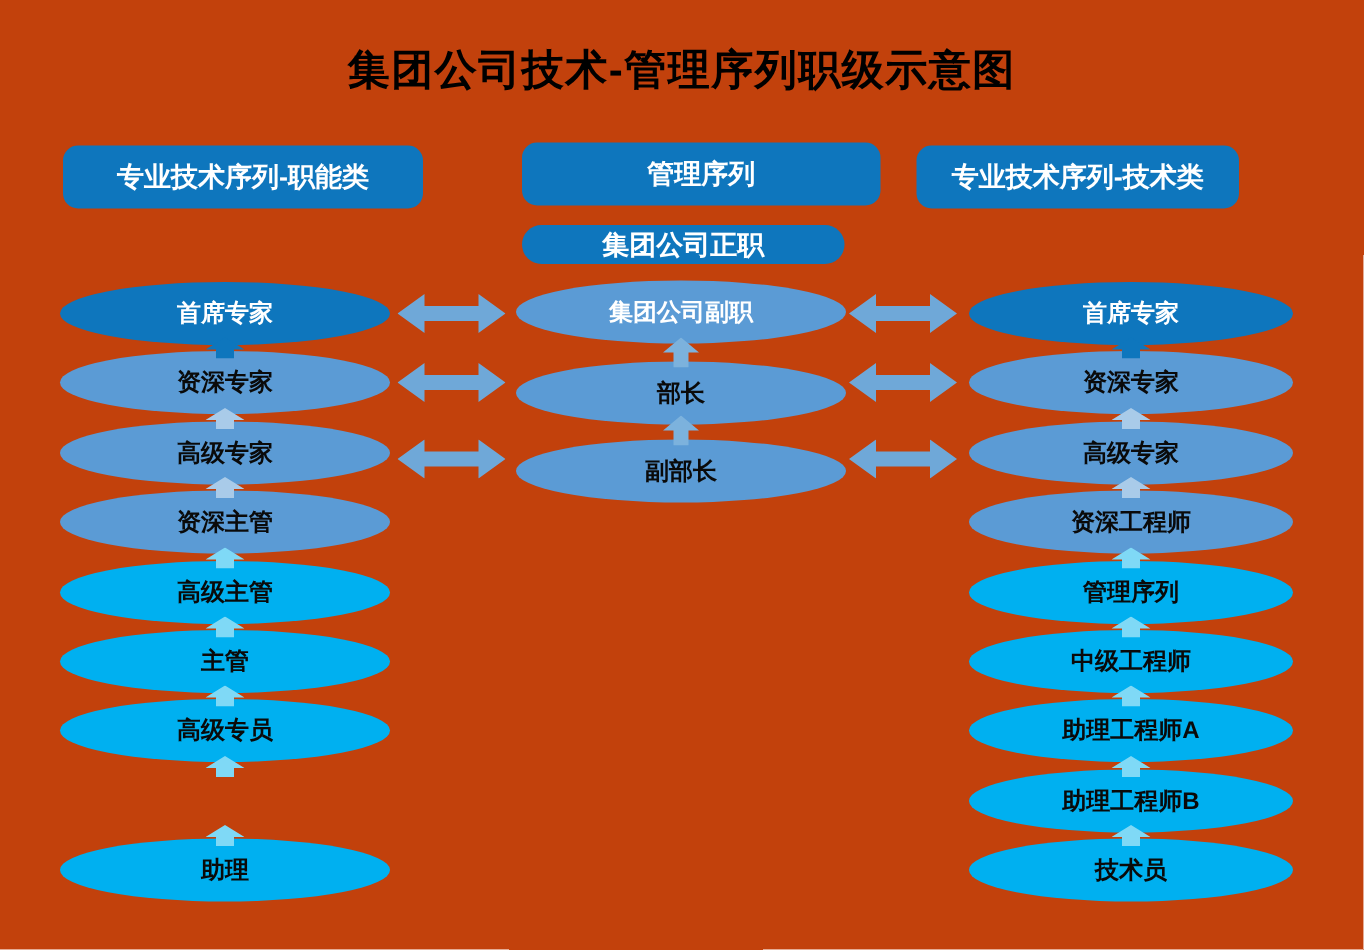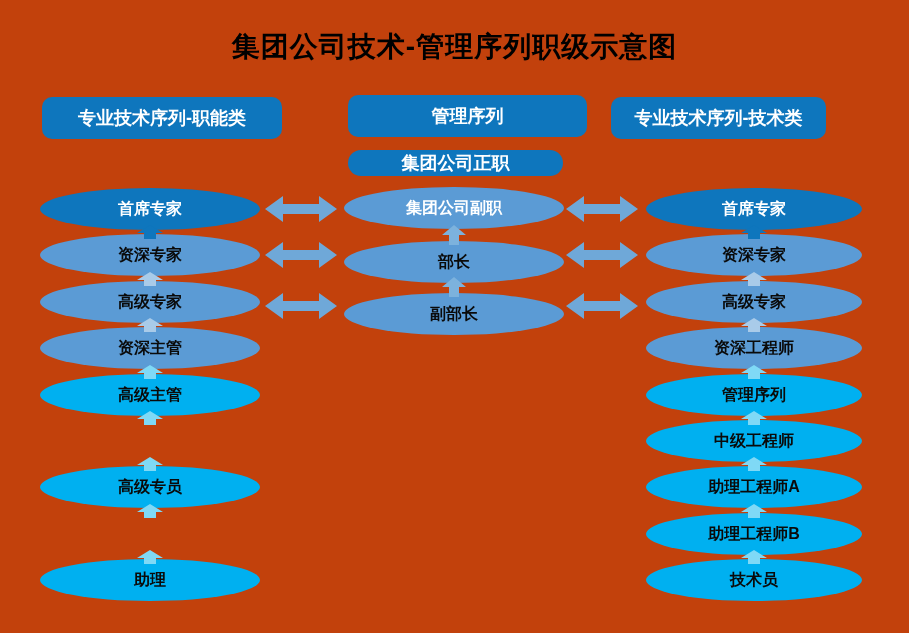--- a/index.html
+++ b/index.html
@@ -69,20 +69,21 @@
     <svg viewBox="0 0 24 20" width="100%" height="100%" preserveAspectRatio="none">
         <polygon points="12,0 24,10 17,10 17,20 7,20 7,10 0,10" fill="currentColor"></polygon>
       </svg>
   </div>
 
   <div class="el dark" style="left:40px; top:188px;">首席专家</div>
   <div class="el muted" style="left:40px; top:234px;">资深专家</div>
   <div class="el muted" style="left:40px; top:281px;">高级专家</div>
   <div class="el muted" style="left:40px; top:327px;">资深主管</div>
   <div class="el cyan" style="left:40px; top:374px;">高级主管</div>
+  <div class="el cyan" style="left:40px; top:420px;">主管</div>
   <div class="el cyan" style="left:40px; top:466px;">高级专员</div>
   <div class="el cyan" style="left:40px; top:559px;">助理</div>
 
   <div class="uarrow ua-dark" style="left:137px; top:225px;">
       <svg viewBox="0 0 26 14" width="100%" height="100%" preserveAspectRatio="none">
         <polygon points="13,0 26,8 19,8 19,14 7,14 7,8 0,8" fill="currentColor"></polygon>
       </svg>
     </div>
   <div class="uarrow ua-muted" style="left:137px; top:272px;">
       <svg viewBox="0 0 26 14" width="100%" height="100%" preserveAspectRatio="none">

